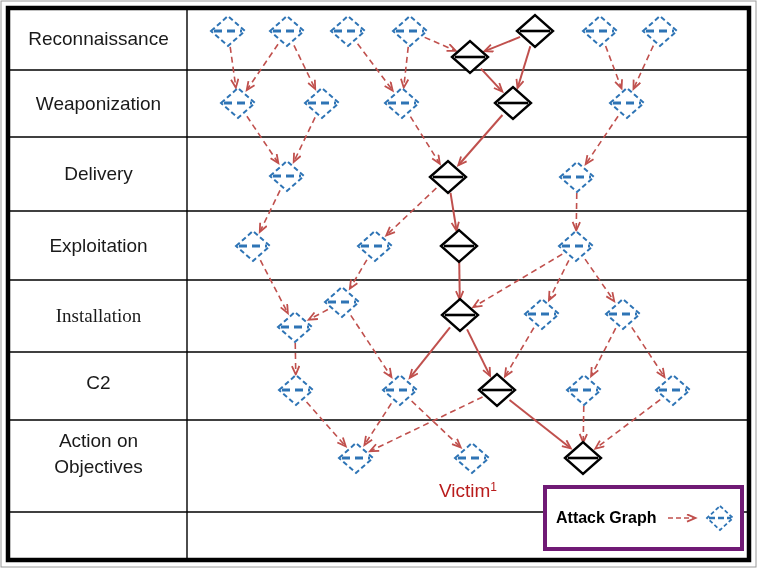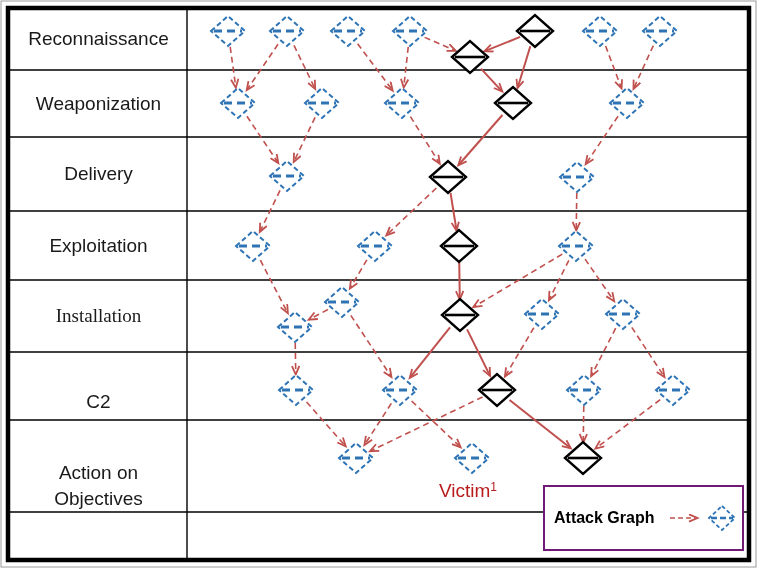--- a/index.html
+++ b/index.html
@@ -13,31 +13,31 @@
   .edge-solid{stroke:#C0504D;stroke-width:2;fill:none;}
   .attack-shape{fill:#fff;stroke:#2E74B5;stroke-width:2;stroke-dasharray:5 3;}
   .attack-mid{stroke:#2E74B5;stroke-width:3;stroke-dasharray:8 5;}
   .thread-shape{fill:#fff;stroke:#000;stroke-width:2.4;}
   .thread-mid{stroke:#000;stroke-width:2.6;}
   .stage{
     position:absolute;left:10px;width:177px;display:flex;align-items:center;justify-content:center;
     text-align:center;font-size:19px;color:#1a1a1a;line-height:1.35;
   }
   .s1{top:8px;height:62px;}  .s2{top:70px;height:67px;}  .s3{top:137px;height:74px;}
-  .s4{top:211px;height:69px;} .s5{top:280px;height:72px;font-family:Liberation Serif, serif;} .s6{top:368px;height:68px;}
-  .s7{top:440px;height:92px;padding:0 28px;box-sizing:border-box;}
+  .s4{top:211px;height:69px;} .s5{top:280px;height:72px;font-family:Liberation Serif, serif;} .s6{top:349px;height:68px;}
+  .s7{top:408px;height:92px;padding:0 28px;box-sizing:border-box;}
   .victim-cell{
     position:absolute;left:187px;top:480px;width:562px;height:46px;
     display:flex;justify-content:center;
     font-size:19px;color:#b91c1c;
   }
   .victim-cell sub{font-size:12px;}
   .legend{
     position:absolute;left:543px;top:485px;width:201px;height:66px;box-sizing:border-box;
-    border:2px solid #701a75;background:#fff;display:flex;flex-direction:row;z-index:5;
+    border:4px solid #701a75;background:#fff;display:flex;flex-direction:row;z-index:5;
   }
   .legend-row{flex:1;display:flex;align-items:center;padding:0 5px 0 9px;}
   .legend-label{flex:1;font-size:16px;font-weight:bold;color:#000;white-space:nowrap;}
   .legend-row svg{display:block;}
   .leg-dash{stroke:#C0504D;stroke-width:1.6;stroke-dasharray:5 3;fill:none;}
   .leg-solid{stroke:#C0504D;stroke-width:2;fill:none;}
   .leg-attack{fill:#fff;stroke:#2E74B5;stroke-width:1.8;stroke-dasharray:4 2.5;}
   .leg-attack-mid{stroke:#2E74B5;stroke-width:2.4;stroke-dasharray:6 3;}
   .leg-thread{fill:#fff;stroke:#000;stroke-width:2;}
   .leg-thread-mid{stroke:#000;stroke-width:2.2;}

